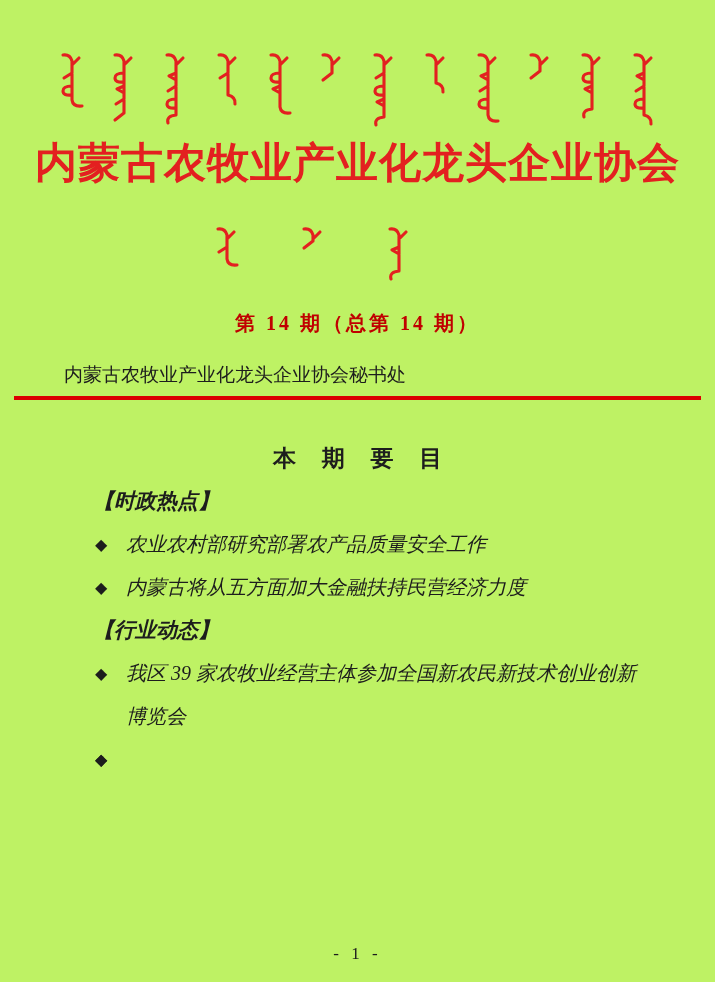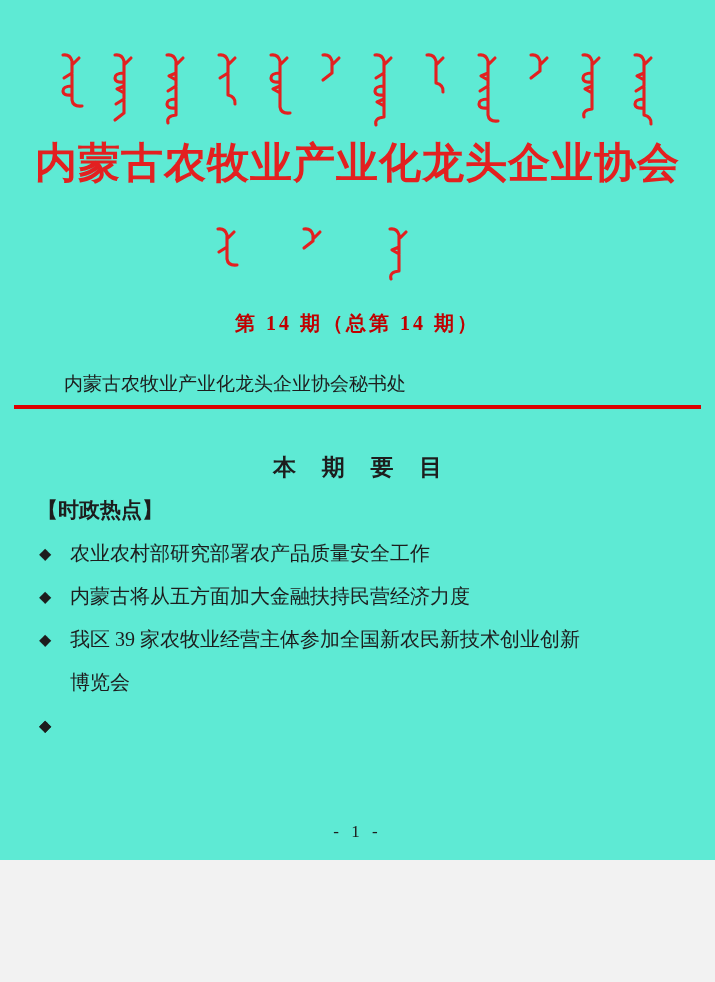--- a/index.html
+++ b/index.html
@@ -1,21 +1,21 @@
 <!DOCTYPE html>
 <html style="--red: #e32020; --issue: #c00000; --rule: #dc0000; --ink: #1d1d1d;"><head>
 <meta charset="utf-8">
 <style>
   html,body{margin:0;padding:0;}
   body{
     width:715px;height:982px;background:#f2f2f2;
     font-family:"Liberation Serif","DejaVu Serif",serif;
   }
   .page{
-    position:relative;width:715px;height:860px;background:#5eead4;
+    position:relative;width:715px;height:982px;background:#bef264;
     overflow:hidden;color:var(--ink,#1d1d1d);
   }
   
   .mongol-row{
     display:flex;align-items:flex-start;justify-content:space-between;
     color:var(--red,#e32020);
   }
   .mongol-row svg{display:block;}
   .mongol-top{width:600px;margin:52px auto 0 auto;height:86px;}
   .mongol-sub{width:200px;margin:38px auto 0 auto;height:62px;transform:translateX(-45px);}
@@ -28,32 +28,32 @@
     text-align:center;color:var(--red,#e32020);font-weight:bold;
     font-size:57px;line-height:62px;letter-spacing:11px;text-indent:11px;
     margin-top:2px;
   }
   .issue-line{
     text-align:center;color:var(--issue,#c00000);font-weight:bold;
     font-size:20px;line-height:26px;letter-spacing:3px;margin-top:22px;
   }
   .pub-row{
     display:flex;justify-content:space-between;align-items:baseline;
-    padding:0 73px 0 64px;margin-top:36px;
+    padding:0 73px 0 64px;margin-top:27px;
     font-size:19px;line-height:24px;color:var(--ink,#1d1d1d);gap:26px;
   }
   .red-rule{
     height:4px;background:var(--rule,#dc0000);margin:9px 14px 0 14px;
   }
   
   .toc-heading{
     text-align:center;font-weight:bold;font-size:23px;line-height:30px;
     letter-spacing:10px;text-indent:10px;margin-top:44px;color:var(--ink,#1d1d1d);
   }
-  .toc{padding:6px 64px 0 37px;}
+  .toc{padding:6px 64px 0 93px;font-style:italic;}
   .toc-section-title{
     font-size:21px;font-weight:bold;line-height:43px;color:var(--ink,#1d1d1d);
   }
   .toc-item{
     position:relative;padding-left:33px;font-size:20px;line-height:43px;
     max-width:512px;color:var(--ink,#1d1d1d);
   }
   .toc-item .bullet{
     position:absolute;left:2px;top:0;font-size:16px;
     font-family:"DejaVu Sans","Liberation Sans",sans-serif;
@@ -140,20 +140,21 @@
     <div class="toc-item">
       <span class="bullet">◆</span>
       <span>农业农村部研究部署农产品质量安全工作</span>
     </div>
 
     <div class="toc-item">
       <span class="bullet">◆</span>
       <span>内蒙古将从五方面加大金融扶持民营经济力度</span>
     </div>
 
+    <div class="toc-section-title">【行业动态】</div>
 
     <div class="toc-item">
       <span class="bullet">◆</span>
       <span>我区 39 家农牧业经营主体参加全国新农民新技术创业创新博览会</span>
     </div>
 
     <div class="toc-item">
       <span class="bullet">◆</span>
     </div>
 

